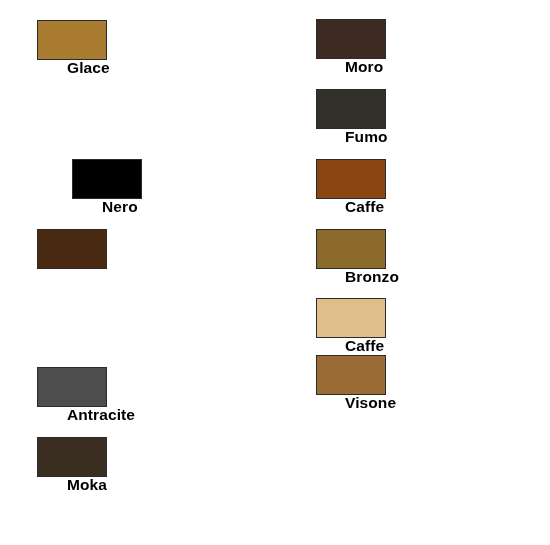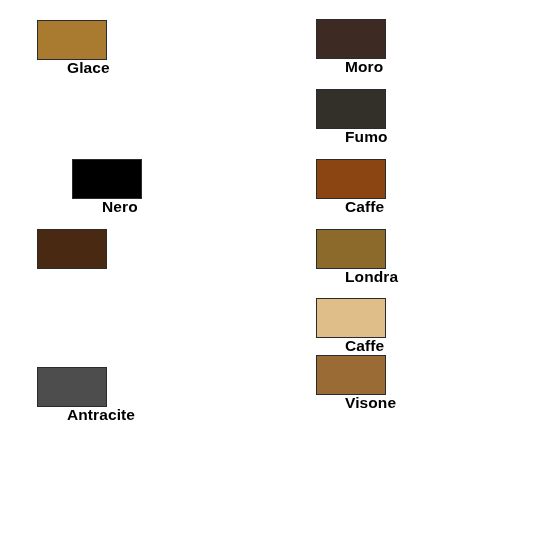--- a/index.html
+++ b/index.html
@@ -72,38 +72,42 @@
         <div class="swatch-chip" title="#000000" style="background: rgb(0, 0, 0);"></div>
         <div class="swatch-label">Nero</div>
       </div>
       <div class="swatch-row" style="top: 229px;">
         <div class="swatch-chip" title="#4A2912" style="background: rgb(74, 41, 18);"></div>
       </div>
       <div class="swatch-row" style="top: 367px;">
         <div class="swatch-chip" title="#4D4D4D" style="background: rgb(77, 77, 77);"></div>
         <div class="swatch-label">Antracite</div>
       </div>
+      <div class="swatch-row" style="top: 437px;">
+        <div class="swatch-chip" title="#3A2E20" style="background: rgb(58, 46, 32);"></div>
+        <div class="swatch-label">Moka</div>
+      </div>
     </div>
 
   <div class="swatch-column column-right">
       <div class="swatch-row" style="top: 89px;">
         <div class="swatch-chip" title="#33302A" style="background: rgb(51, 48, 42);"></div>
         <div class="swatch-label">Fumo</div>
       </div>
       <div class="swatch-row" style="top: 19px;">
         <div class="swatch-chip" title="#3C2A23" style="background: rgb(60, 42, 35);"></div>
         <div class="swatch-label">Moro</div>
       </div>
       <div class="swatch-row" style="top: 159px;">
         <div class="swatch-chip" title="#8B4513" style="background: rgb(139, 69, 19);"></div>
         <div class="swatch-label">Caffe</div>
       </div>
       <div class="swatch-row" style="top: 229px;">
         <div class="swatch-chip" title="#8B6A2B" style="background: rgb(139, 106, 43);"></div>
-        <div class="swatch-label">Londra</div>
+        <div class="swatch-label">Bronzo</div>
       </div>
       <div class="swatch-row" style="top: 298px;">
         <div class="swatch-chip" title="#E0BE8A" style="background: rgb(224, 190, 138);"></div>
         <div class="swatch-label">Caffe</div>
       </div>
       <div class="swatch-row" style="top: 355px;">
         <div class="swatch-chip" title="#9B6B35" style="background: rgb(155, 107, 53);"></div>
         <div class="swatch-label">Visone</div>
       </div>
     </div>

